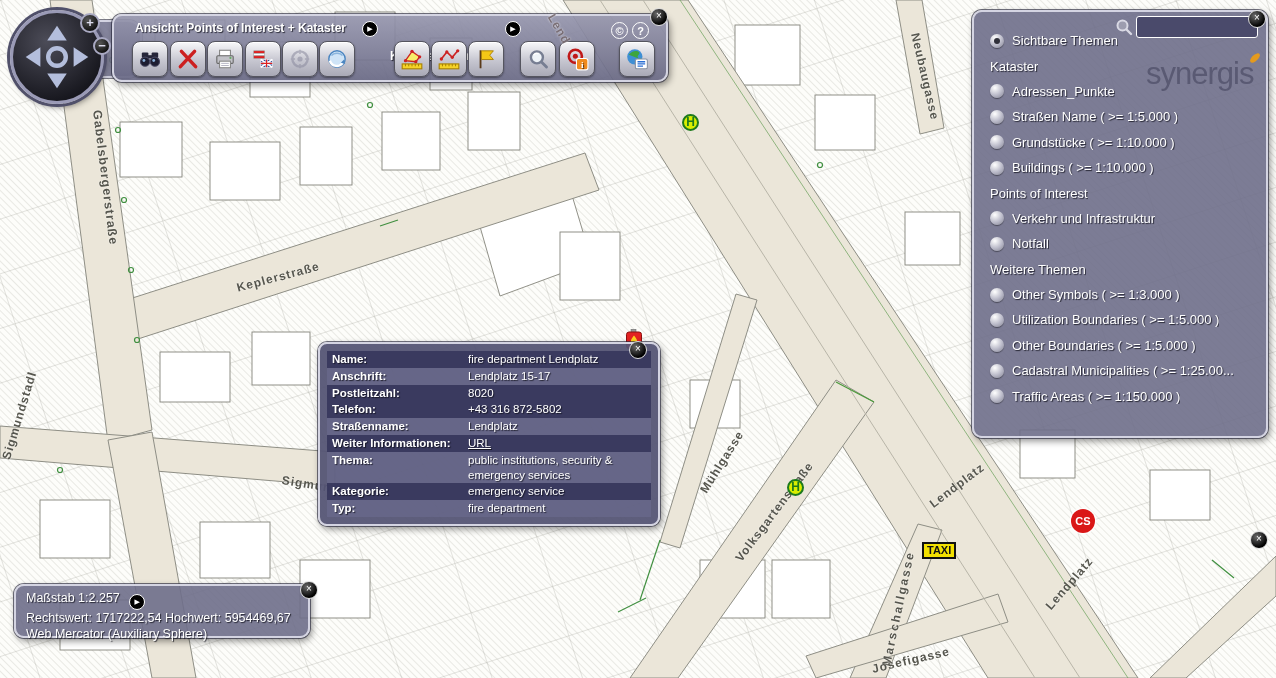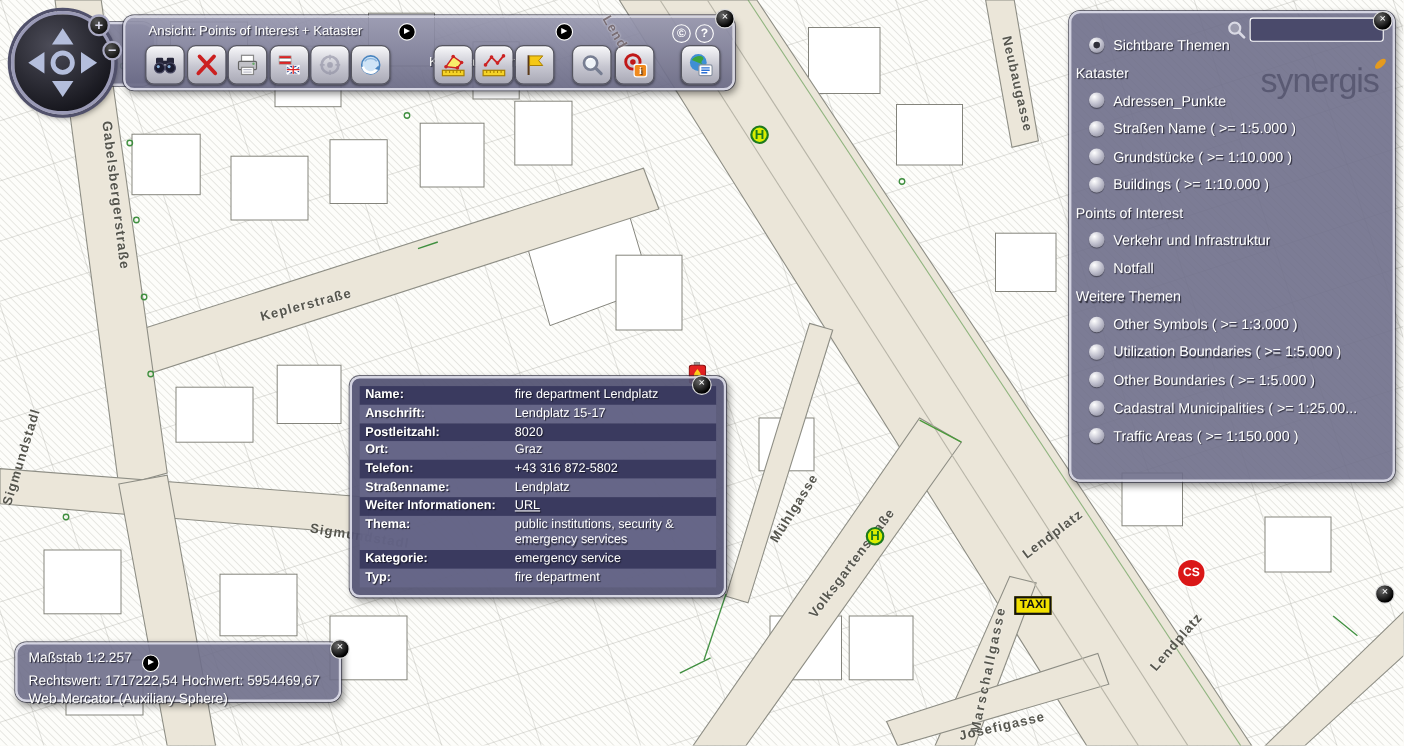--- a/index.html
+++ b/index.html
@@ -49,21 +49,21 @@
     background:#000;border:1px solid #fff;color:#fff;
     font-size:7px;line-height:14px;text-align:center;vertical-align:-2px;
     cursor:pointer;text-shadow:none;
   }
   
   #toolbar{left:112px;top:14px;width:552px;height:64px;z-index:10;
     background:linear-gradient(rgba(148,148,172,.92), rgba(104,104,132,.92));}
   #toolbar-conn{position:absolute;left:58px;top:20px;width:80px;height:54px;z-index:9;
     background:rgba(120,120,146,.9);border:2px solid #d4d4e2;border-radius:14px;
     box-shadow:0 0 0 1px rgba(40,40,60,.6);}
-  .tb-title{position:absolute;top:5px;font-size:12px;font-weight:normal;color:#fff;white-space:nowrap;}
+  .tb-title{position:absolute;top:5px;font-size:12px;font-weight:bold;color:#fff;white-space:nowrap;}
   .tb-btn{
     position:absolute;top:25px;width:34px;height:34px;border-radius:8px;
     background:linear-gradient(#f8f8fa, #c6c6d0 55%, #a9a9b6);
     border:1px solid #55555f;box-shadow:inset 0 1px 0 #fff, 0 1px 2px rgba(0,0,0,.4);
     cursor:pointer;display:flex;align-items:center;justify-content:center;
   }
   .tb-btn svg{width:24px;height:24px;}
   .roundicon{
     position:absolute;width:17px;height:17px;border-radius:50%;
     border:1.5px solid #fff;color:#fff;font-size:11px;font-weight:bold;
@@ -93,21 +93,21 @@
   #watermark{
     position:absolute;left:172px;top:44px;font-size:31px;color:rgba(55,55,82,.5);
     text-shadow:none;letter-spacing:-1px;z-index:0;
   }
   #watermark .leaf{
     position:absolute;right:-8px;top:-1px;width:12px;height:6px;border-radius:60% 40%;
     background:#e49a1e;transform:rotate(-35deg);
   }
   .lyr-list{position:absolute;left:0;top:16px;right:0;z-index:1;}
   .lyr-row{height:25.4px;display:flex;align-items:center;cursor:pointer;}
-  .lyr-row.hdr{padding-left:4px;cursor:default;}
+  .lyr-row.hdr{padding-left:16px;cursor:default;}
   .lyr-row.opt{padding-left:16px;}
   .radio{
     width:14px;height:14px;border-radius:50%;margin-right:8px;flex:0 0 auto;
     background:radial-gradient(circle at 35% 28%, #ffffff, #b9b9c8 55%, #82828f);
     box-shadow:0 1px 1px rgba(0,0,0,.4);position:relative;
   }
   .radio.sel::after{
     content:"";position:absolute;left:4px;top:4px;width:6px;height:6px;border-radius:50%;background:#30303a;
   }
   .lyr-label{white-space:nowrap;overflow:hidden;}
@@ -452,24 +452,20 @@
       <span class="iplab">Name:</span>
       <span class="ipval">fire department Lendplatz</span>
     </div>
   <div class="iprow light">
       <span class="iplab">Anschrift:</span>
       <span class="ipval">Lendplatz 15-17</span>
     </div>
   <div class="iprow dark">
       <span class="iplab">Postleitzahl:</span>
       <span class="ipval">8020</span>
-    </div>
-  <div class="iprow light">
-      <span class="iplab">Ort:</span>
-      <span class="ipval">Graz</span>
     </div>
   <div class="iprow dark">
       <span class="iplab">Telefon:</span>
       <span class="ipval">+43 316 872-5802</span>
     </div>
   <div class="iprow light">
       <span class="iplab">Straßenname:</span>
       <span class="ipval">Lendplatz</span>
     </div>
   <div class="iprow dark">

